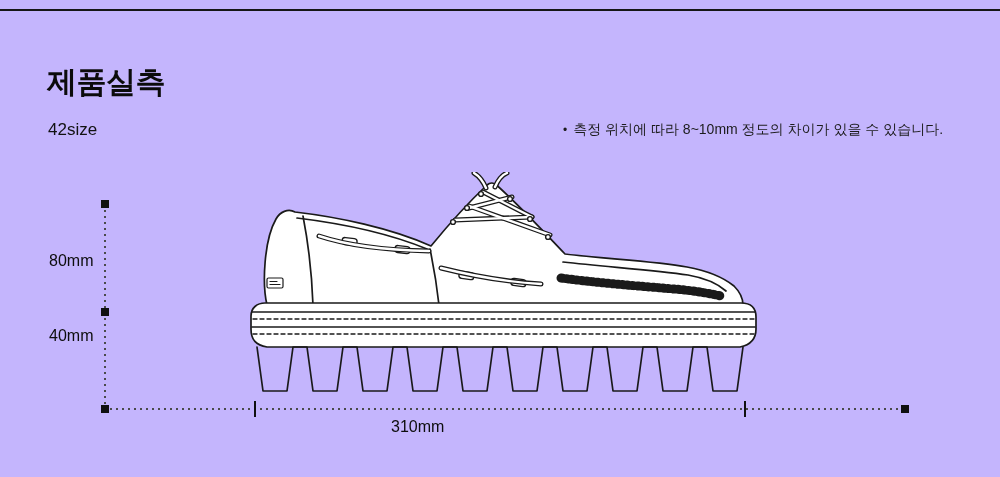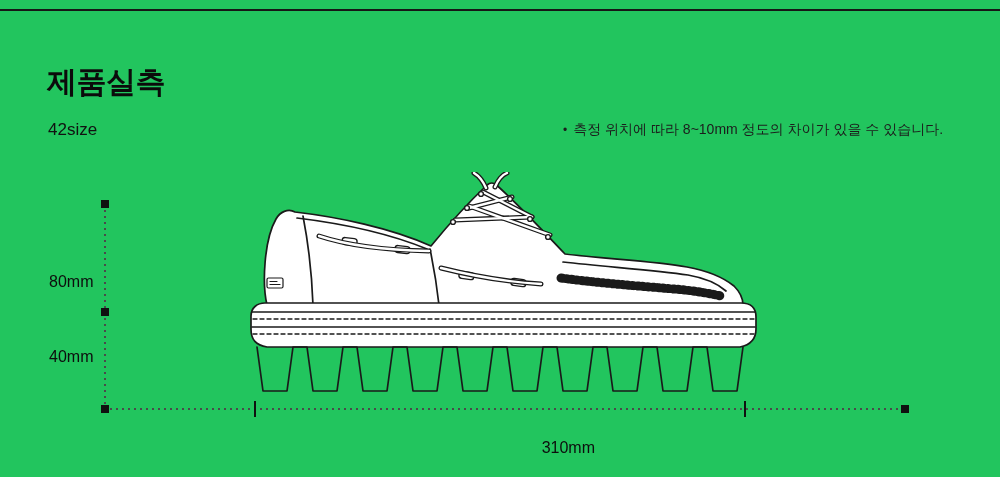--- a/index.html
+++ b/index.html
@@ -1,29 +1,29 @@
 <!DOCTYPE html>
 <html><head>
 <meta charset="utf-8">
 <style>
   html,body{margin:0;padding:0;background:#fff;}
   .canvas{
-    position:relative;width:1000px;height:477px;background:#22c55e;
+    position:relative;width:1000px;height:477px;background:#c4b5fd;
     font-family:"Liberation Sans","DejaVu Sans",sans-serif;color:#111;
     overflow:hidden;
   }
   .top-divider{position:absolute;left:0;top:9px;width:1000px;height:2px;background:#161616;}
   .page-title{position:absolute;left:47px;top:42px;font-size:30px;font-weight:800;letter-spacing:-0.5px;color:#0b0b0b;}
   .size-label{position:absolute;left:48px;top:120px;font-size:17px;font-weight:400;color:#111;text-align:center;}
   .note{position:absolute;left:563px;top:121px;font-size:14px;color:#1c1c1c;display:flex;gap:6px;align-items:baseline;}
   .note .bullet{font-size:12px;}
-  .dim-label{position:absolute;font-size:16px;font-weight:500;color:#0d0d0d;margin-top:21px;}
+  .dim-label{position:absolute;font-size:16px;font-weight:500;color:#0d0d0d;}
   .dim-label.h80{left:49px;top:252px;}
   .dim-label.h40{left:49px;top:327px;}
-  .dim-label.len{left:405px;top:418px;width:190px;text-align:right;}
+  .dim-label.len{left:391px;top:418px;width:190px;text-align:left;}
   .dim-line-v{position:absolute;left:104px;top:204px;width:2px;height:206px;
     background-image:repeating-linear-gradient(to bottom,#4a4a4a 0 2px,transparent 2px 6px);}
   .dim-line-h{position:absolute;left:104px;top:408px;width:802px;height:2px;
     background-image:repeating-linear-gradient(to right,#4a4a4a 0 2px,transparent 2px 6px);}
   .marker{position:absolute;width:8px;height:8px;background:#101010;}
   .marker.m1{left:101px;top:200px;}
   .marker.m2{left:101px;top:308px;}
   .marker.m3{left:101px;top:405px;}
   .marker.m4{left:901px;top:405px;}
   .tick{position:absolute;width:2px;height:16px;background:#101010;top:401px;}

